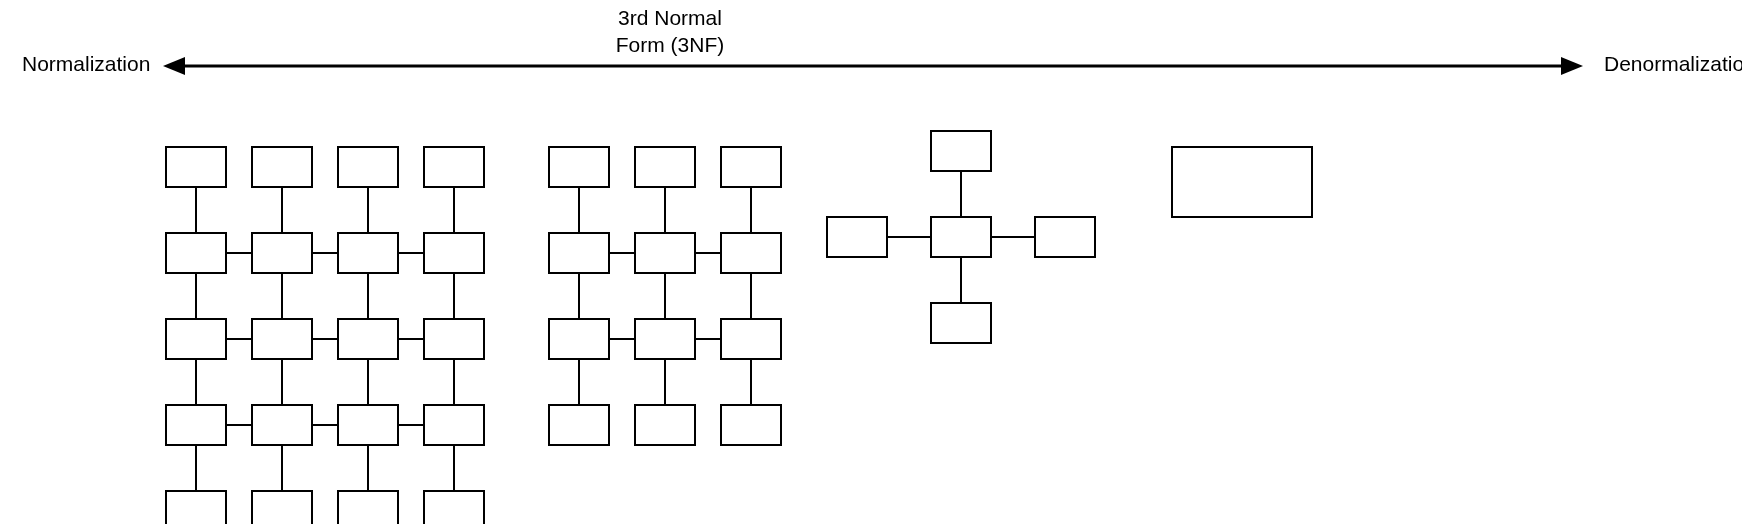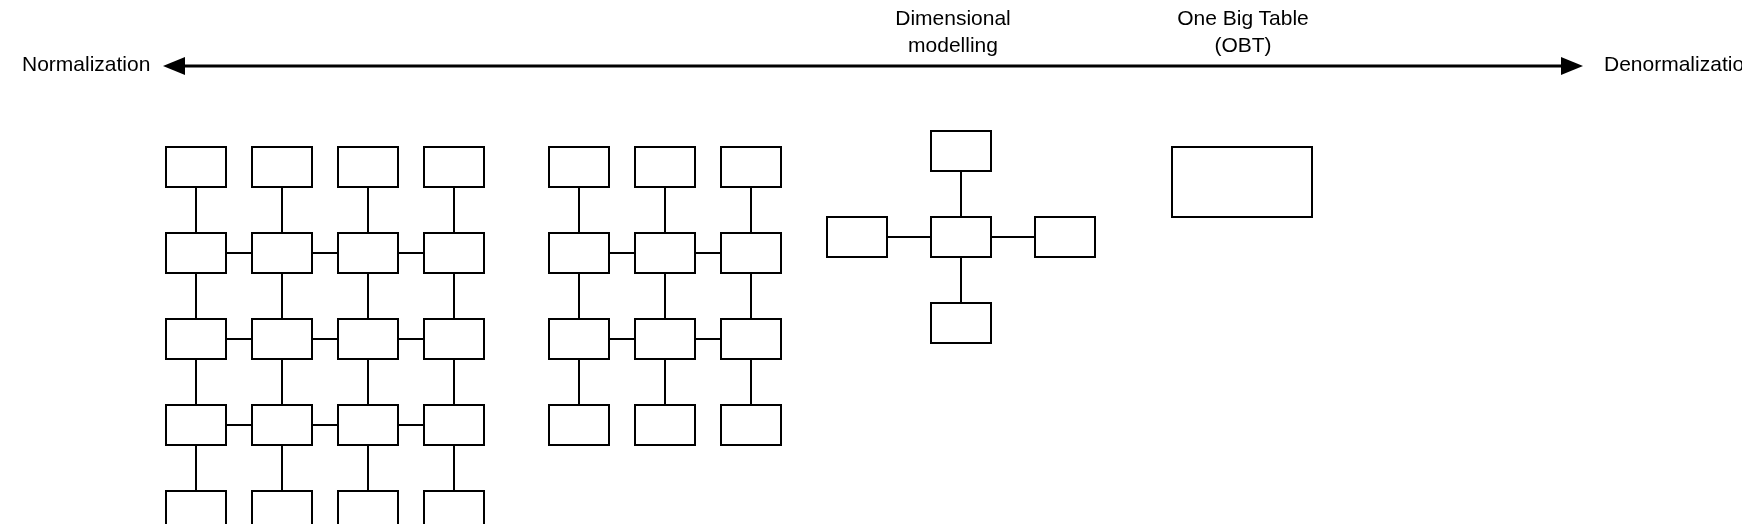--- a/index.html
+++ b/index.html
@@ -75,26 +75,24 @@
 
   <div class="axis-label" id="axis-label-right">Denormalization</div>
 
   <svg id="spectrum-arrow" viewBox="0 0 1420 24">
     <line x1="14" y1="12" x2="1406" y2="12" stroke="#000000" stroke-width="3.2"></line>
     <polygon points="0,12 22,3 22,21" fill="#000000"></polygon>
     <polygon points="1420,12 1398,3 1398,21" fill="#000000"></polygon>
   </svg>
 
 
+  <div class="stage-label" style="left:555px; top:4px; width:230px;">3rd Normal
+Form (3NF)</div>
 
-  <div class="stage-label" style="left:838px; top:4px; width:230px;">Dimensional
-modelling</div>
 
-  <div class="stage-label" style="left:1128px; top:4px; width:230px;">One Big Table
-(OBT)</div>
 
   <div class="model" id="model-data-vault">
       <div class="node-box" style="left: 165px; top: 146px; width: 62px; height: 42px;"></div>
       <div class="node-box" style="left: 251px; top: 146px; width: 62px; height: 42px;"></div>
       <div class="node-box" style="left: 337px; top: 146px; width: 62px; height: 42px;"></div>
       <div class="node-box" style="left: 423px; top: 146px; width: 62px; height: 42px;"></div>
       <div class="node-box" style="left: 165px; top: 232px; width: 62px; height: 42px;"></div>
       <div class="node-box" style="left: 251px; top: 232px; width: 62px; height: 42px;"></div>
       <div class="node-box" style="left: 337px; top: 232px; width: 62px; height: 42px;"></div>
       <div class="node-box" style="left: 423px; top: 232px; width: 62px; height: 42px;"></div>

